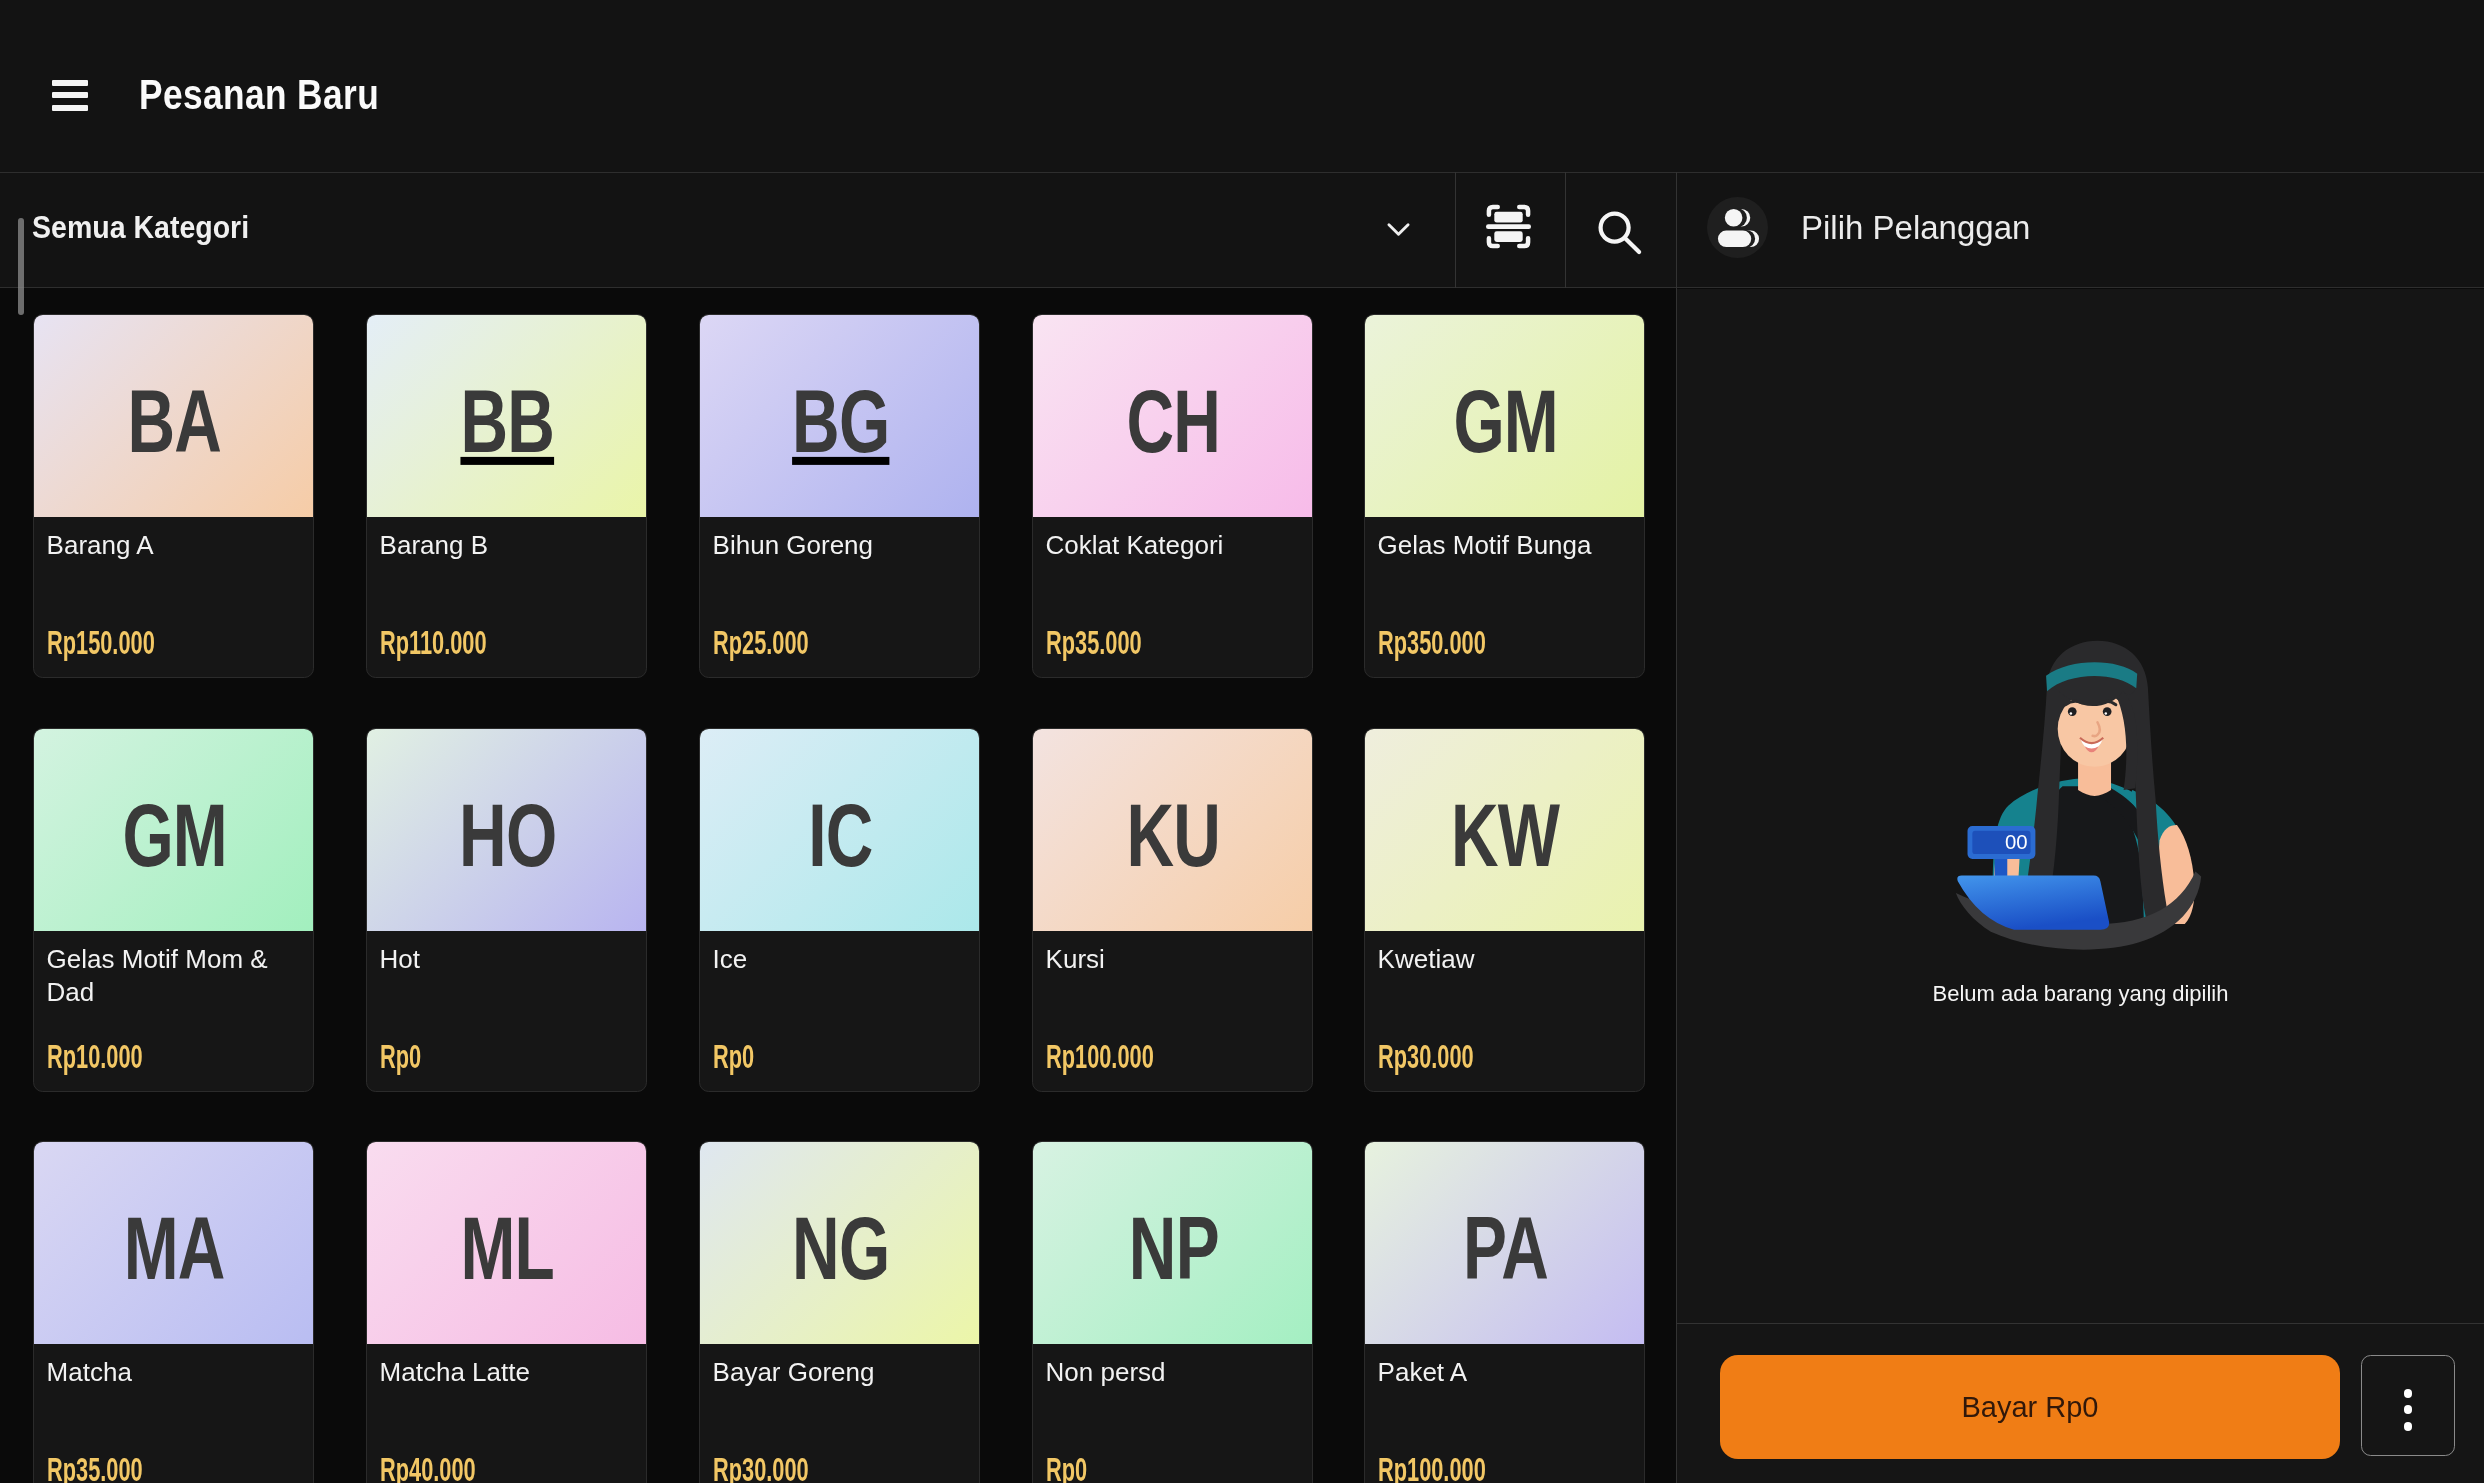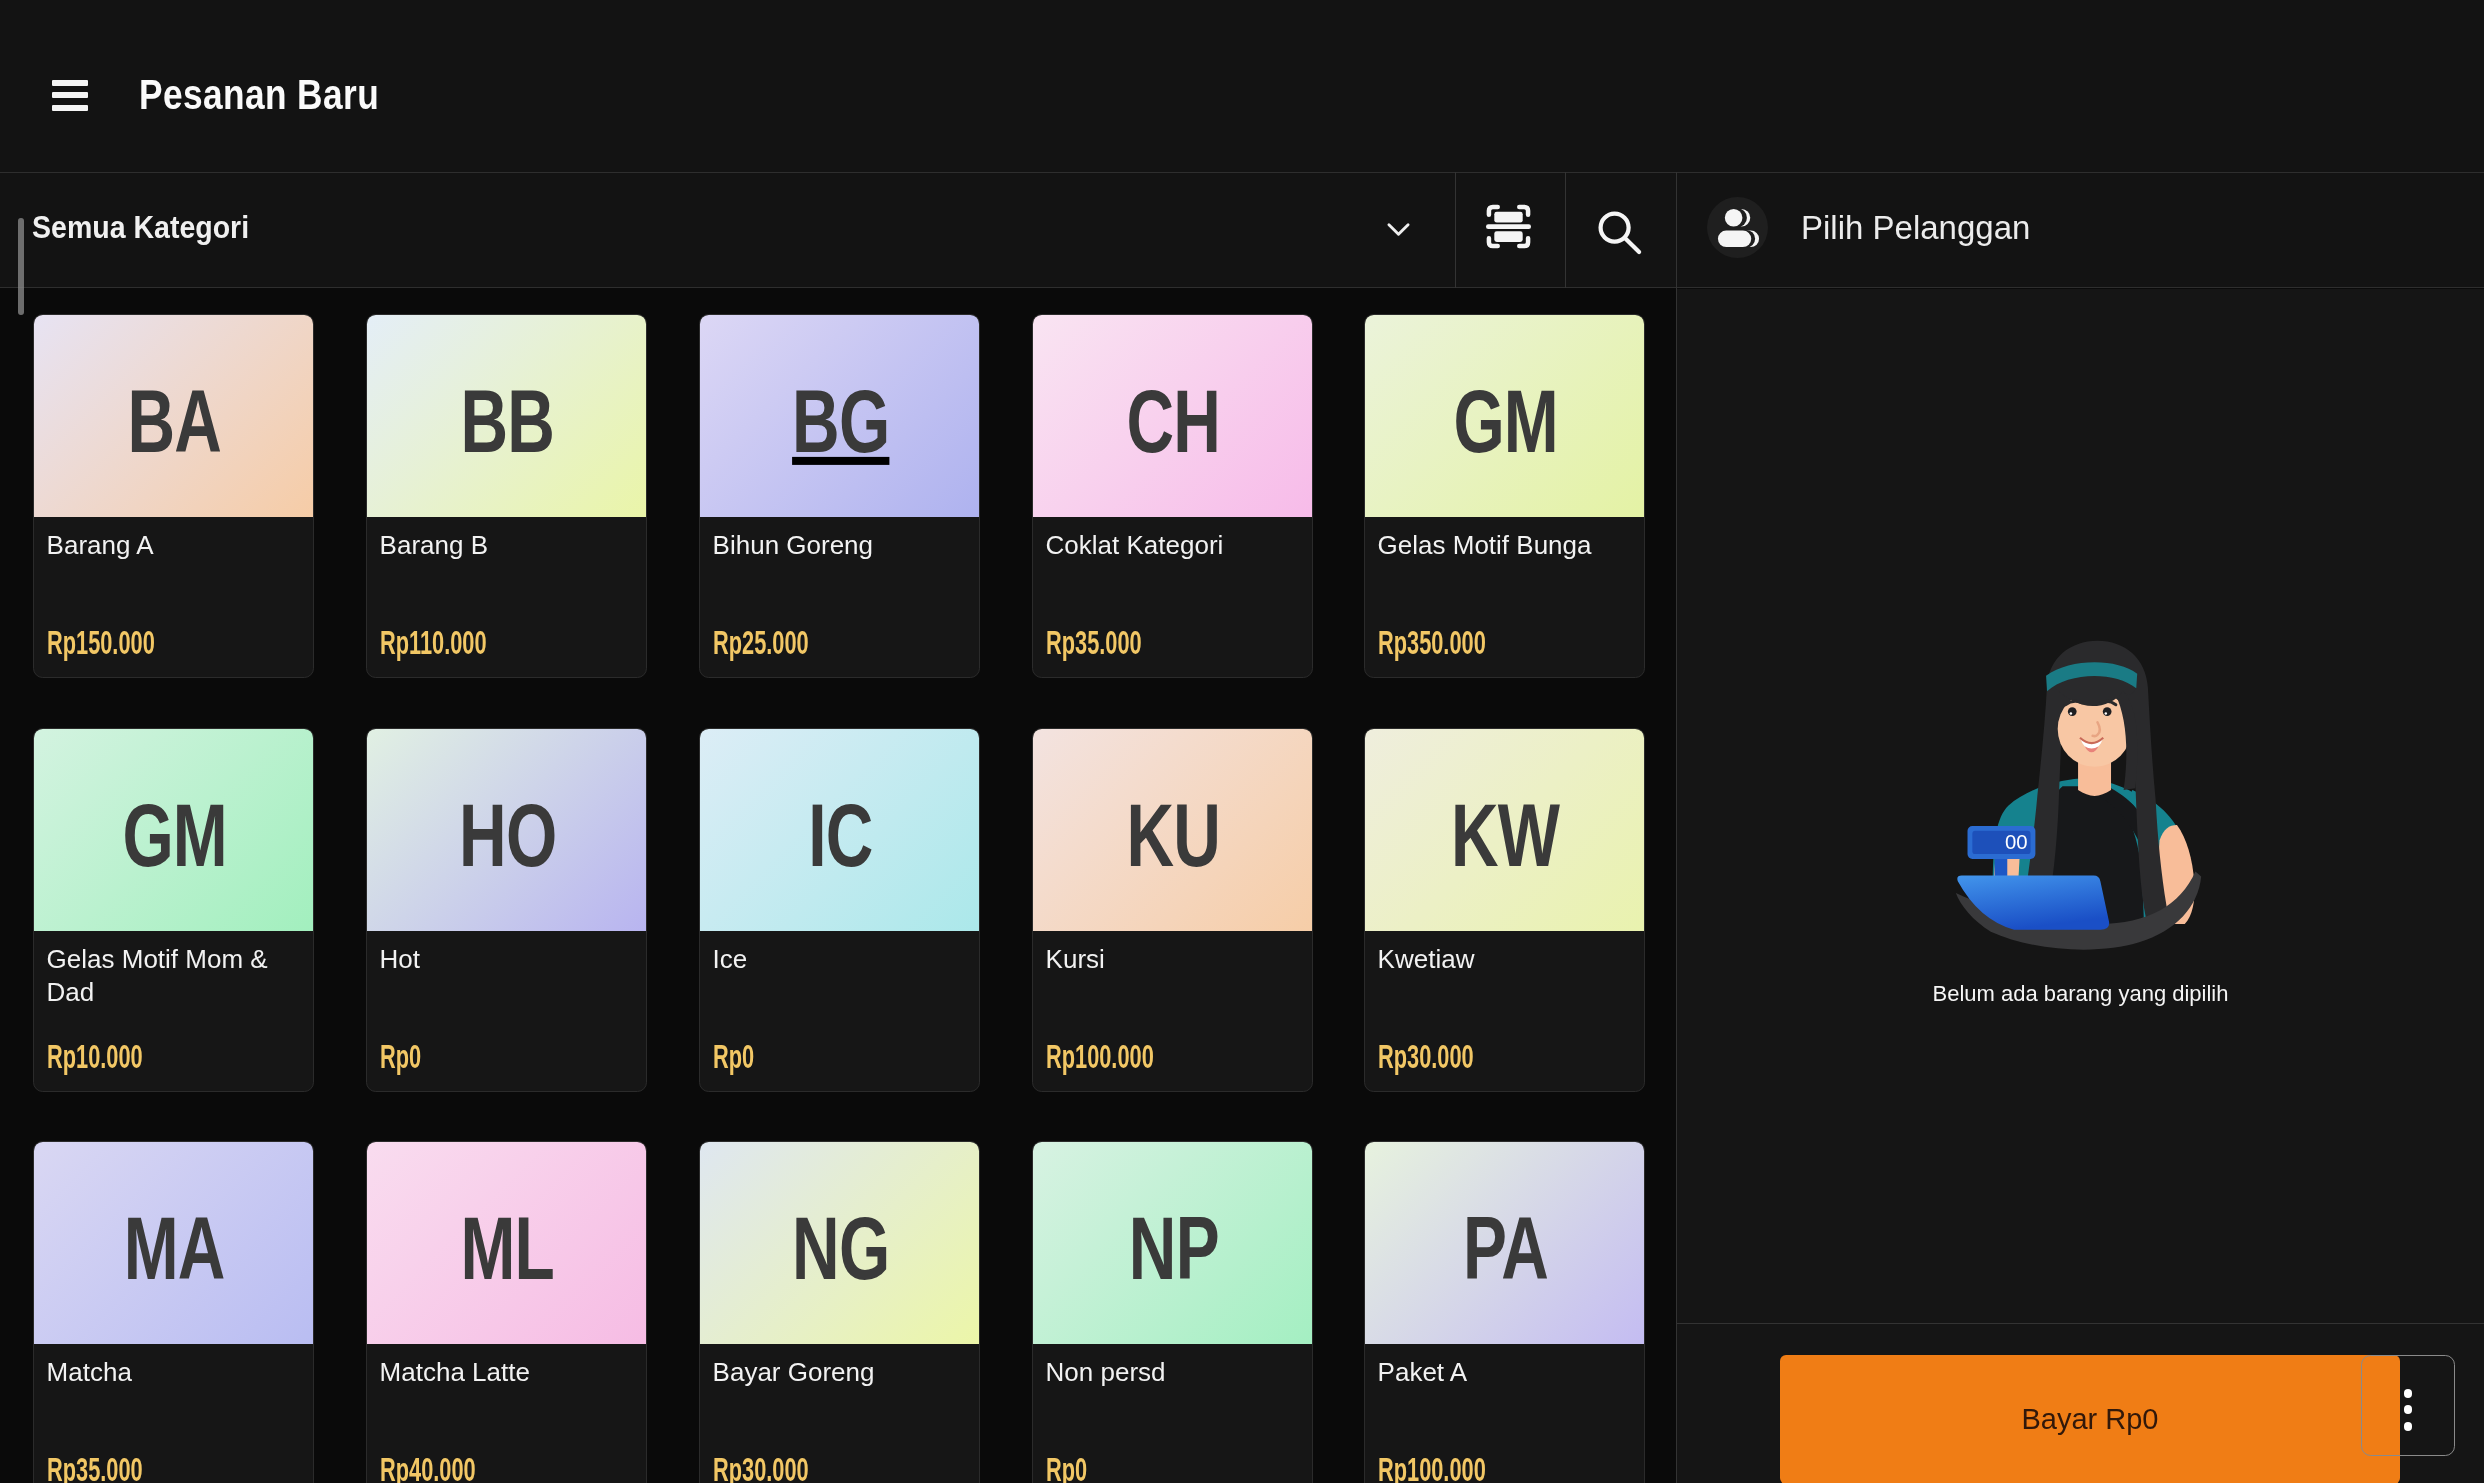--- a/index.html
+++ b/index.html
@@ -16,21 +16,21 @@
 #scrollbar{position:absolute;left:18.4px;top:218px;width:5.8px;height:97px;background:#8d8d8d;border-radius:2.9px;opacity:.75;z-index:5;}
 .card{position:absolute;width:281px;height:364px;background:#161616;border:1px solid #2b2b2b;border-radius:9.7px;overflow:hidden;}
 .thumb{position:absolute;left:0;top:0;width:281px;height:202px;display:flex;align-items:center;justify-content:center;}
 .ini{font-size:89px;font-weight:bold;color:#3a3a3a;transform:translateY(4.9px) scaleX(0.74);letter-spacing:-1px;}
 .ctitle{position:absolute;left:12.6px;top:214px;width:250px;font-size:26px;line-height:33px;color:#f2f2f2;}
 .cprice{position:absolute;left:12.6px;bottom:15.5px;font-size:33px;font-weight:bold;color:#f2c765;transform:scaleX(0.66);transform-origin:0 100%;white-space:nowrap;}
 #pilih{position:absolute;left:1801px;top:209px;font-size:33px;color:#ececec;white-space:nowrap;}
 #avatar{position:absolute;left:1707px;top:197px;width:61px;height:61px;border-radius:50%;background:#1f1f1f;}
 #belum{position:absolute;left:1677px;top:981px;width:807px;text-align:center;font-size:22px;color:#f5f5f5;}
 #hdiv2{position:absolute;left:1677px;top:1323px;width:807px;height:1px;background:#333;}
-#bayar{position:absolute;left:1780px;top:1355px;width:620px;height:129px;border-radius:6px;background:#f07d15;display:flex;align-items:center;justify-content:center;font-size:29px;color:#31180a;}
+#bayar{position:absolute;left:1720px;top:1355px;width:620px;height:104px;border-radius:18px;background:#f07d15;display:flex;align-items:center;justify-content:center;font-size:29px;color:#31180a;}
 #dots{position:absolute;left:2361px;top:1355px;width:94px;height:101px;border-radius:9.7px;border:1.9px solid #8a8a8a;}
 #dots i{position:absolute;left:50%;width:8.7px;height:8.7px;margin-left:-4.4px;border-radius:50%;background:#fff;}
 </style></head>
 <body>
 <div id="header"></div>
 <div id="toolbar"></div>
 <div id="gridarea"></div>
 <div id="rpanel"></div>
 <div id="vdiv"></div>
 <div class="tb-div" style="left:1455px;"></div>
@@ -76,21 +76,21 @@
 </svg>
 <div id="pilih">Pilih Pelanggan</div>
 <div class="card" style="left:33px;top:314px;">
 <div class="thumb" style="background:linear-gradient(135deg,#e7e3f3,#f6cca6);">
       <span class="ini">BA</span>
     </div>
 <div class="ctitle">Barang A</div>
 <div class="cprice">Rp150.000</div>
 </div>
 <div class="card" style="left:366px;top:314px;">
-<div class="thumb" style="background:linear-gradient(135deg,#e4eef7,#eaf5a8);">
+<div class="thumb" style="background:linear-gradient(135deg,#e4eef7,#eaf5a8);text-decoration:underline;">
       <span class="ini">BB</span>
     </div>
 <div class="ctitle">Barang B</div>
 <div class="cprice">Rp110.000</div>
 </div>
 <div class="card" style="left:699px;top:314px;">
 <div class="thumb" style="background:linear-gradient(135deg,#dcd7f5,#aeb2ef);text-decoration:underline;">
       <span class="ini">BG</span>
     </div>
 <div class="ctitle">Bihun Goreng</div>

